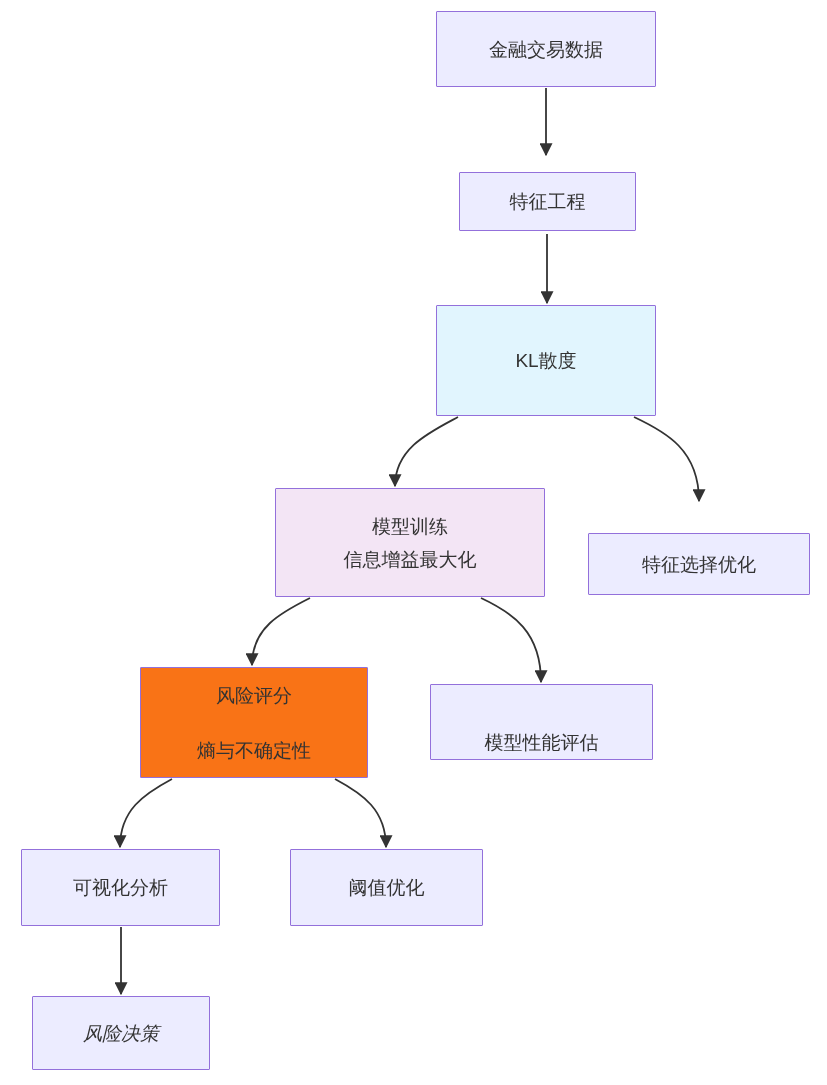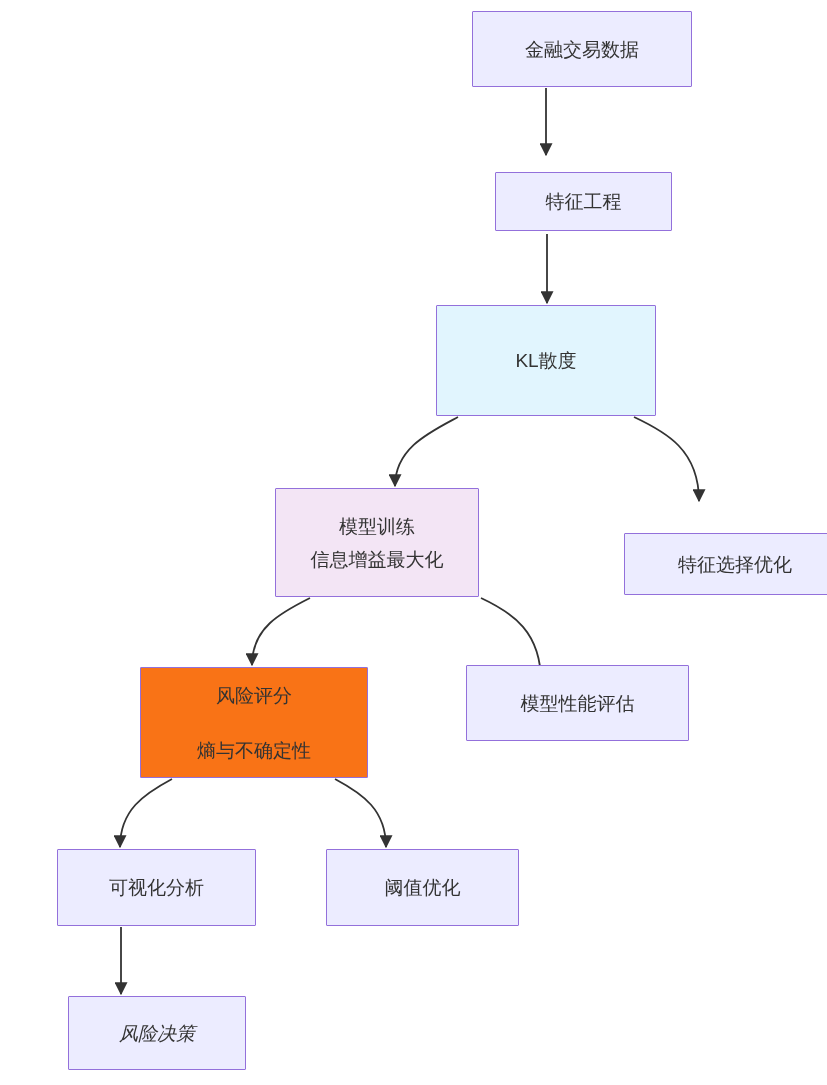--- a/index.html
+++ b/index.html
@@ -34,21 +34,21 @@
     border-radius: 1px;
     display: flex;
     flex-direction: column;
     align-items: center;
     justify-content: center;
     text-align: center;
     color: #333333;
     font-size: 19px;
     line-height: 33px;
   }
-  .node--default { background: #ECECFF; margin-left: 36px; }
+  .node--default { background: #ECECFF; }
   .node--blue    { background: #E1F5FE; }
   .node--pink    { background: #F3E5F5; }
   .node--green   { background: #f97316; gap: 22px; }
   .node .line { display: block; }
 </style>
 </head>
 <body>
 
 <div class="canvas">
 
@@ -74,35 +74,35 @@
   </div>
 
   <div class="node node--default" style="left:459px; top:172px; width:177px; height:59px;">
     <span class="line">特征工程</span>
   </div>
 
   <div class="node node--blue" style="left:436px; top:305px; width:220px; height:111px;">
     <span class="line">KL散度</span>
   </div>
 
-  <div class="node node--pink" style="left:275px; top:488px; width:204px; height:109px;align-items:center;">
+  <div class="node node--pink" style="left:275px; top:488px; width:270px; height:109px;align-items:center;">
     <span class="line">模型训练</span>
     <span class="line">信息增益最大化</span>
   </div>
 
   <div class="node node--default" style="left:588px; top:533px; width:222px; height:62px;">
     <span class="line">特征选择优化</span>
   </div>
 
   <div class="node node--green" style="left:140px; top:667px; width:228px; height:111px;">
     <span class="line">风险评分</span>
     <span class="line">熵与不确定性</span>
   </div>
 
-  <div class="node node--default" style="left:430px; top:665px; width:223px; height:76px;">
+  <div class="node node--default" style="left:430px; top:684px; width:223px; height:76px;justify-content:flex-end;">
     <span class="line">模型性能评估</span>
   </div>
 
   <div class="node node--default" style="left:21px; top:849px; width:199px; height:77px;">
     <span class="line">可视化分析</span>
   </div>
 
   <div class="node node--default" style="left:290px; top:849px; width:193px; height:77px;text-align:center;">
     <span class="line">阈值优化</span>
   </div>

